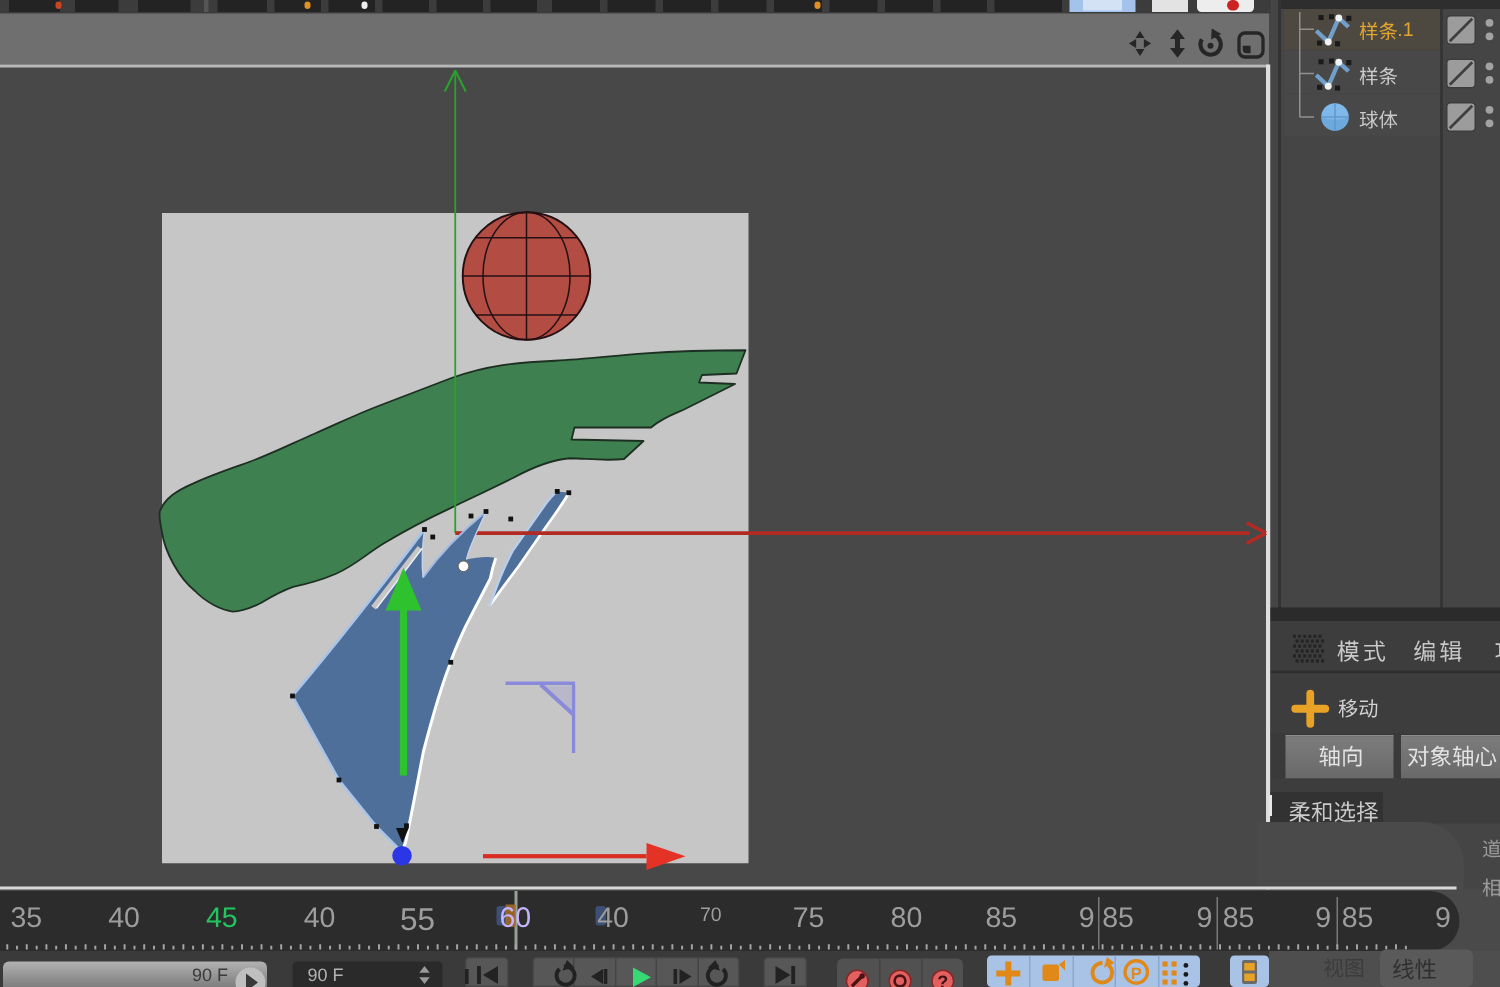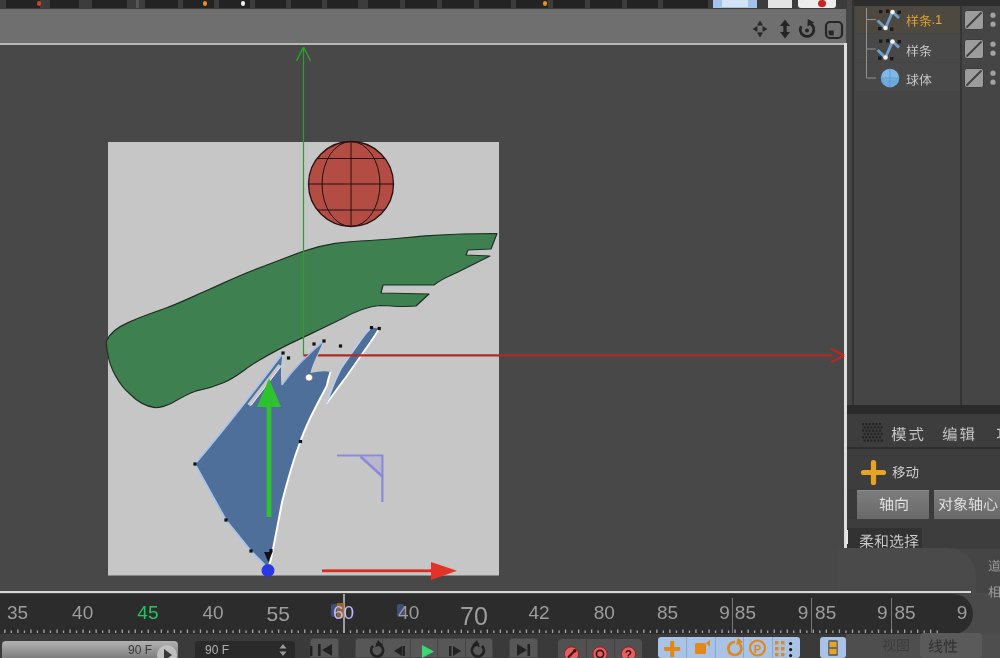--- a/index.html
+++ b/index.html
@@ -329,22 +329,22 @@
 <div class="ab" style="left:397px;top:604px;width:7px;height:13px;background:#3d4f75;border-radius:2px"></div>
 <div class="ab" style="left:343px;top:594px;width:1.5px;height:39px;background:#95a295"></div>
 <div class="ab" style="left:337px;top:603px;width:7px;height:15px;background:rgba(170,110,40,0.85)"></div>
 <div class="ab" style="left:-2.5px;top:602px;width:40px;text-align:center;font-size:19px;color:#9d9d9d">35</div>
 <div class="ab" style="left:62.7px;top:602px;width:40px;text-align:center;font-size:19px;color:#9d9d9d">40</div>
 <div class="ab" style="left:127.9px;top:602px;width:40px;text-align:center;font-size:19px;color:#22c55e">45</div>
 <div class="ab" style="left:193.1px;top:602px;width:40px;text-align:center;font-size:19px;color:#9d9d9d">40</div>
 <div class="ab" style="left:258.3px;top:602px;width:40px;text-align:center;font-size:21px;color:#9d9d9d">55</div>
 <div class="ab" style="left:323.5px;top:602px;width:40px;text-align:center;font-size:19px;color:#c4b5fd">60</div>
 <div class="ab" style="left:388.7px;top:602px;width:40px;text-align:center;font-size:19px;color:#9d9d9d">40</div>
-<div class="ab" style="left:453.9px;top:602px;width:40px;text-align:center;font-size:25px;color:#9d9d9d">70</div>
-<div class="ab" style="left:519.1px;top:602px;width:40px;text-align:center;font-size:19px;color:#9d9d9d">42</div>
+<div class="ab" style="left:453.9px;top:602px;width:40px;text-align:center;font-size:13px;color:#9d9d9d">70</div>
+<div class="ab" style="left:519.1px;top:602px;width:40px;text-align:center;font-size:19px;color:#9d9d9d">75</div>
 <div class="ab" style="left:584.3px;top:602px;width:40px;text-align:center;font-size:19px;color:#9d9d9d">80</div>
 <div class="ab" style="left:647.5px;top:602px;width:40px;text-align:center;font-size:19px;color:#9d9d9d">85</div>
 <div class="ab" style="left:704.5px;top:602px;width:40px;text-align:center;font-size:19px;color:#9d9d9d">9</div>
 <div class="ab" style="left:725.4px;top:602px;width:40px;text-align:center;font-size:19px;color:#9d9d9d">85</div>
 <div class="ab" style="left:783px;top:602px;width:40px;text-align:center;font-size:19px;color:#9d9d9d">9</div>
 <div class="ab" style="left:805.7px;top:602px;width:40px;text-align:center;font-size:19px;color:#9d9d9d">85</div>
 <div class="ab" style="left:862.2px;top:602px;width:40px;text-align:center;font-size:19px;color:#9d9d9d">9</div>
 <div class="ab" style="left:885px;top:602px;width:40px;text-align:center;font-size:19px;color:#9d9d9d">85</div>
 <div class="ab" style="left:942px;top:602px;width:40px;text-align:center;font-size:19px;color:#9d9d9d">9</div>
 <div class="ab" style="left:732px;top:598px;width:1px;height:35px;background:#787878"></div>

